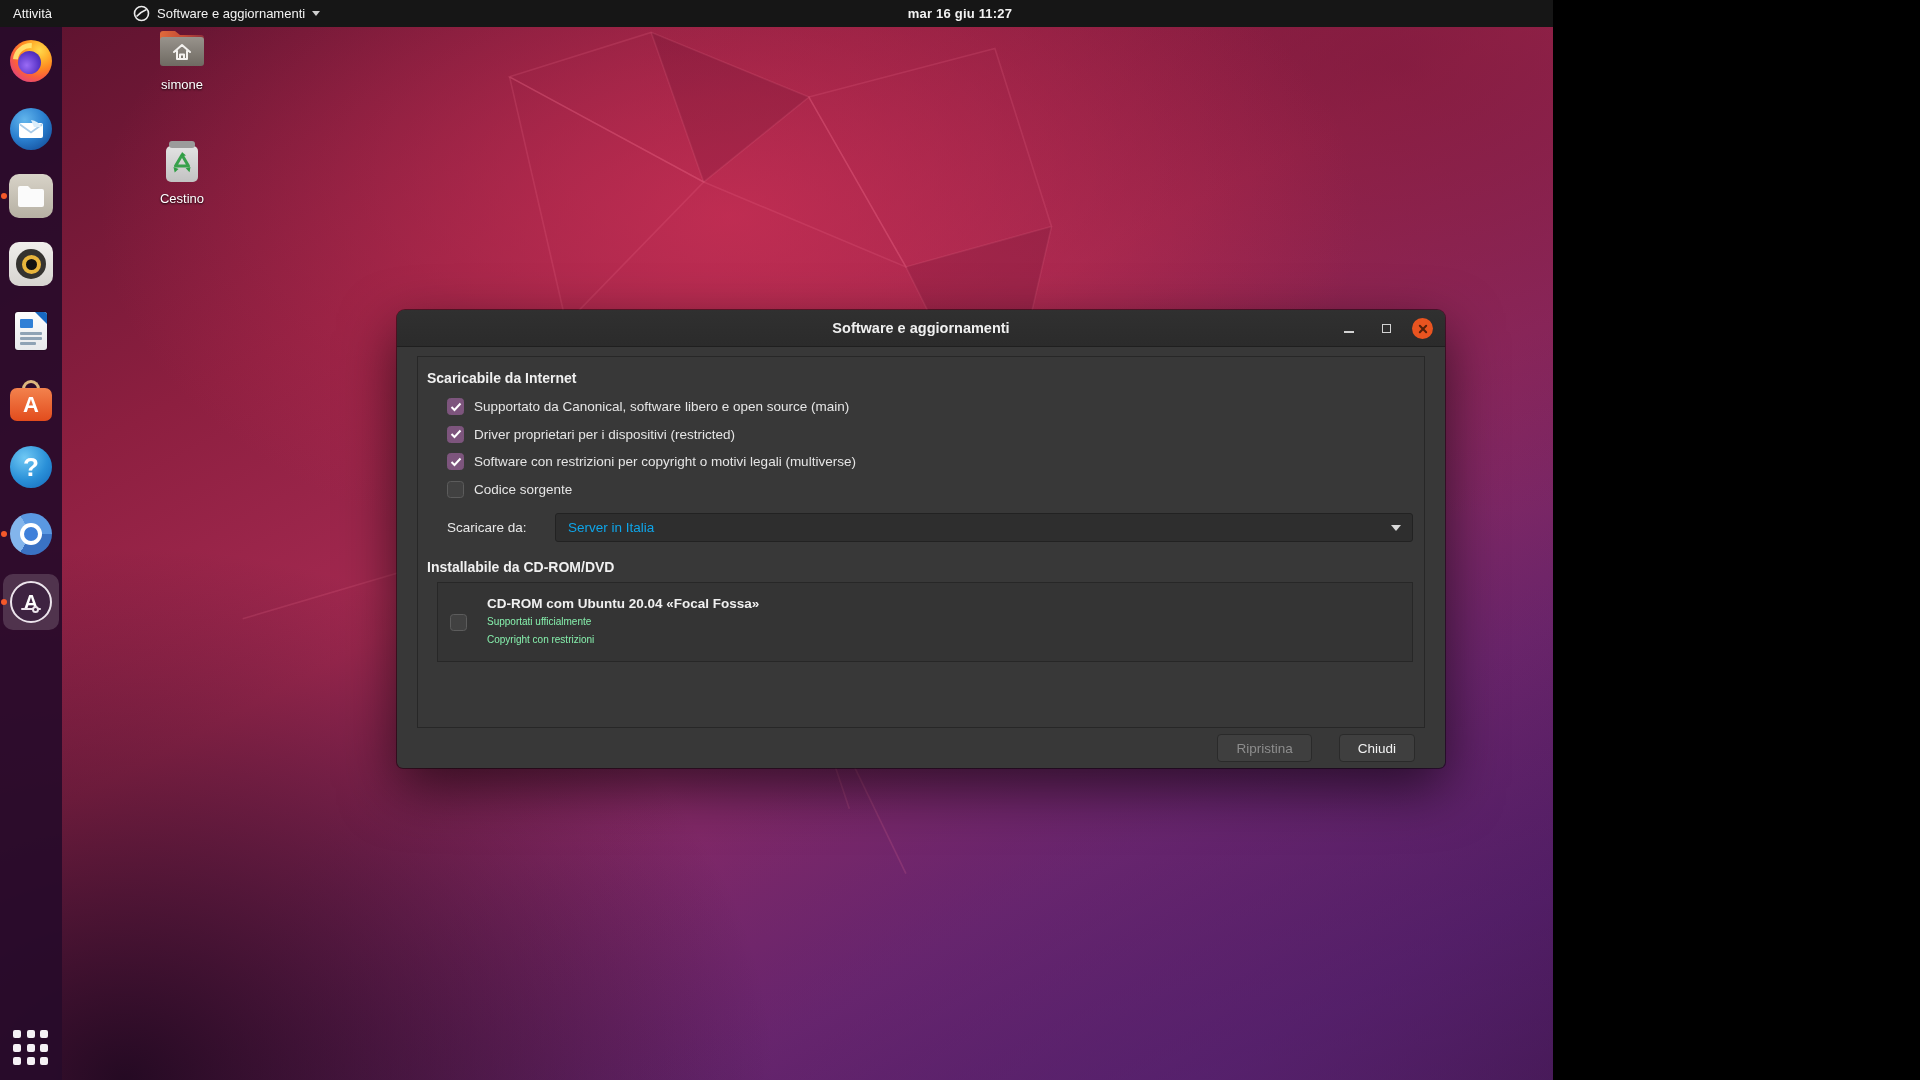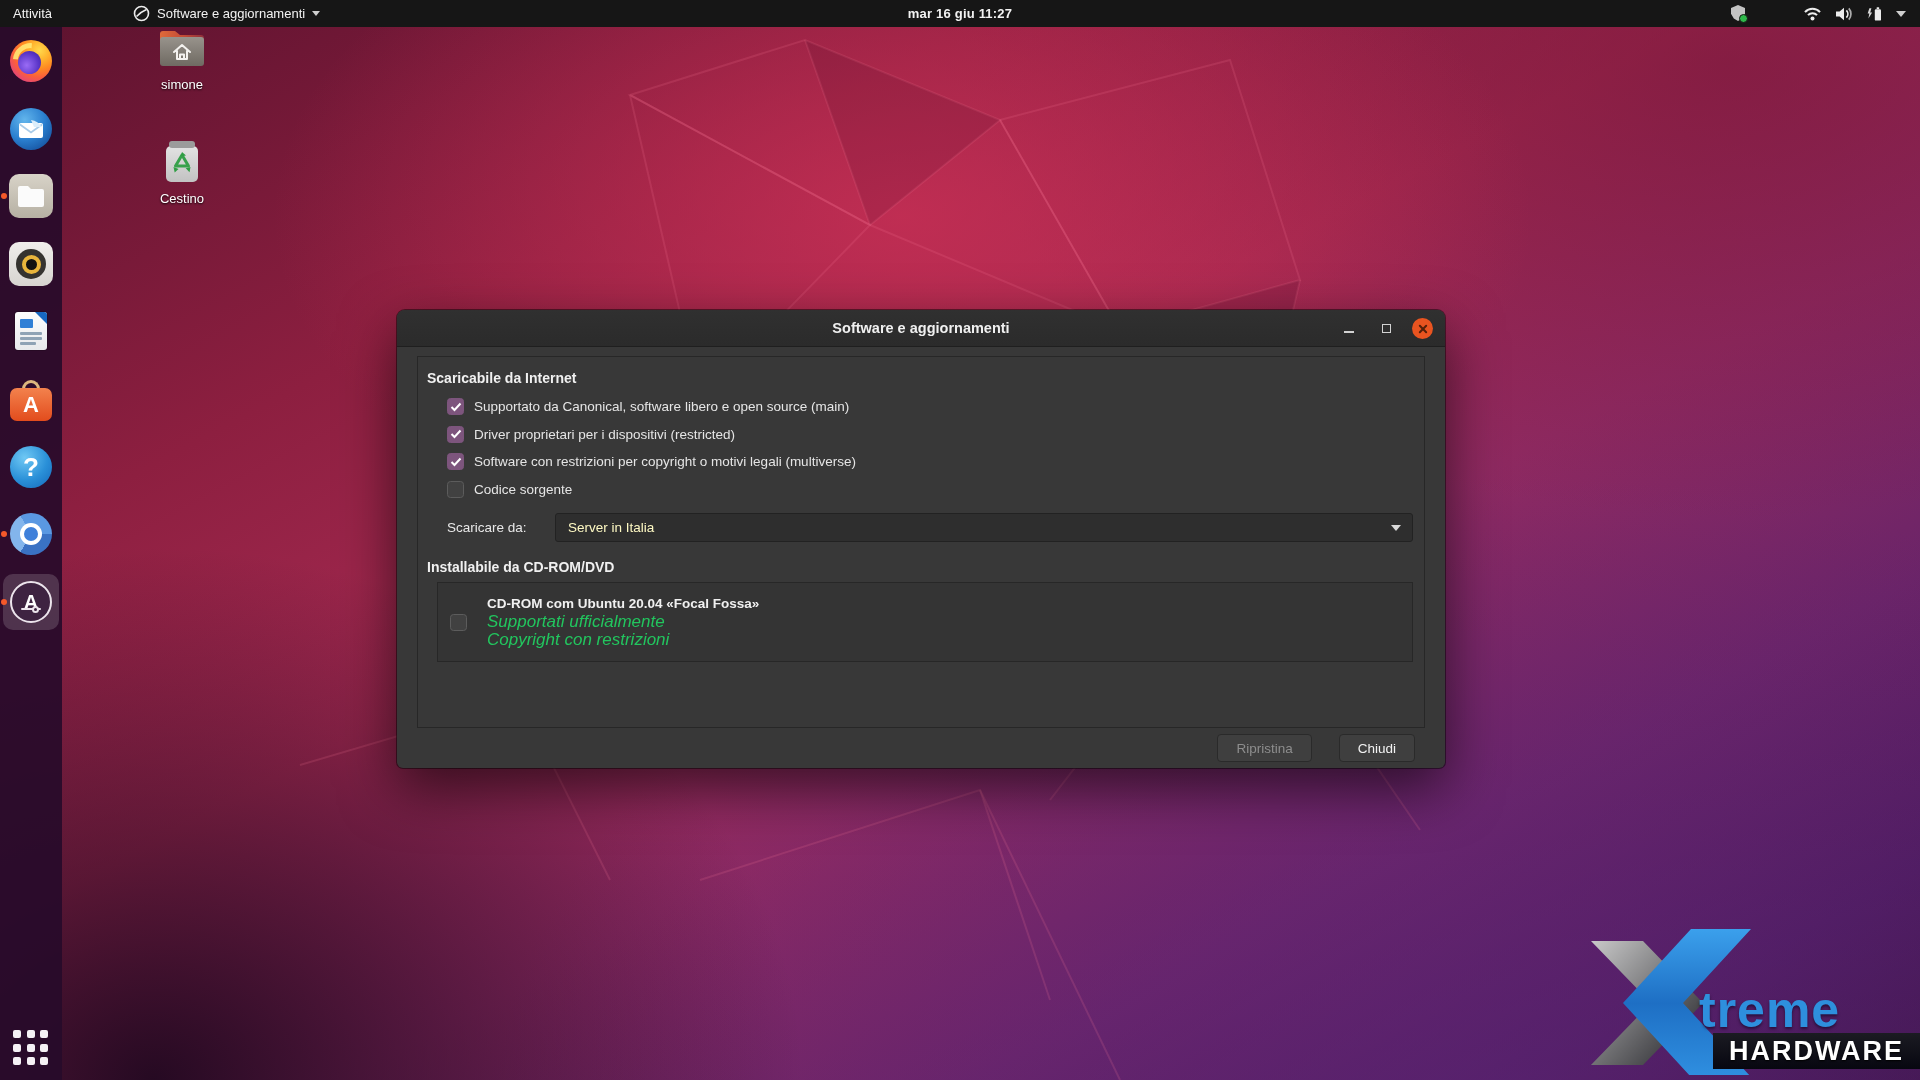--- a/index.html
+++ b/index.html
@@ -1,18 +1,18 @@
 <!DOCTYPE html>
 <html><head>
 <meta charset="utf-8">
 <style>
   * { margin:0; padding:0; box-sizing:border-box; }
   html,body { background:#000; }
   #stage {
-    position:relative; width:1920px; height:1080px; overflow:hidden;
+    position:relative; width:1553px; height:1080px; overflow:hidden;
     font-family:"Liberation Sans", sans-serif; color:#eee;
     background:
       radial-gradient(900px 520px at 47% 20%, rgba(203,48,86,.78), rgba(203,48,86,0) 70%),
       radial-gradient(1100px 650px at 90% 6%, rgba(110,18,52,.55), rgba(110,18,52,0) 70%),
       radial-gradient(1000px 820px at 8% 100%, rgba(18,4,24,.85), rgba(18,4,24,0) 65%),
       radial-gradient(1400px 900px at 78% 104%, rgba(94,38,120,.6), rgba(94,38,120,0) 72%),
       linear-gradient(152deg, #5a122e 0%, #8d1f40 26%, #a52a52 44%, #8f2a62 60%, #6b2468 76%, #4c1a5d 90%, #3a1346 100%);
   }
   
   .topbar { position:absolute; top:0; left:0; width:1920px; height:27px; background:#161616;
@@ -107,28 +107,28 @@
   .chk-row { display:flex; align-items:center; height:27.5px; padding-left:20px; }
   .chk { width:17px; height:17px; border-radius:3.5px; margin-right:10px; background:#414141;
     border:1px solid #5c5c5c; display:flex; align-items:center; justify-content:center; flex:none; }
   .chk.checked { background:#7d557d; border-color:#7d557d; }
   .chk svg { display:none; }
   .chk.checked svg { display:block; }
   .chk-label { font-size:13.5px; color:#e5e5e5; }
   .dl-row { display:flex; align-items:center; margin:10px 0 0 12px; padding-left:8px; }
   .dl-label { font-size:13.5px; color:#e8e8e8; width:108px; flex:none; }
   .combo { flex:1; height:29px; margin-right:2px; background:#2e2e2e; border:1px solid #222;
-    border-radius:3px; display:flex; align-items:center; padding:0 12px; font-size:13.5px; color:#fef9c3; position:relative; }
+    border-radius:3px; display:flex; align-items:center; padding:0 12px; font-size:13.5px; color:#0ea5e9; position:relative; }
   .combo .caret-down { position:absolute; right:11px; border-top-color:#d9d9d9; }
   .cd-heading { margin-top:17px; }
   .cd-box { margin:7px 2px 0 10px; height:80px; border:1px solid #272727; background:#343434;
     display:flex; align-items:center; padding:0 12px; }
   .cd-text { margin-left:10px; line-height:18px; }
   .cd-title { font-size:13.5px; font-weight:bold; color:#f0f0f0; }
-  .cd-line { font-size:17px; color:#22c55e;font-style:italic; }
+  .cd-line { font-size:10px; color:#86efac; }
   .btn-row { position:absolute; right:30px; bottom:6px; display:flex; gap:27px; }
   .gtk-btn { height:28px; padding:0 18px; background:#3f3f3f; border:1px solid #2a2a2a; border-radius:4px;
     font-size:13.5px; color:#f2f2f2; display:flex; align-items:center; font-family:"Liberation Sans",sans-serif; }
   .gtk-btn.disabled { color:#8d8d8d; }
   
   .wm { position:absolute; left:1583px; top:923px; width:337px; height:152px; z-index:10; }
   .wm-treme { position:absolute; left:116px; top:58px; font-size:50px; font-weight:bold; letter-spacing:1px;
     color:#2e8fdd; text-shadow:0 2px 3px rgba(0,0,20,.5); font-family:"Liberation Sans",sans-serif; }
   .wm-hw { position:absolute; left:130px; top:110px; width:207px; height:36px; background:linear-gradient(#1b1b22,#070710);
     color:#fff; font-weight:bold; font-size:27px; letter-spacing:2px; display:flex; align-items:center; justify-content:center;

